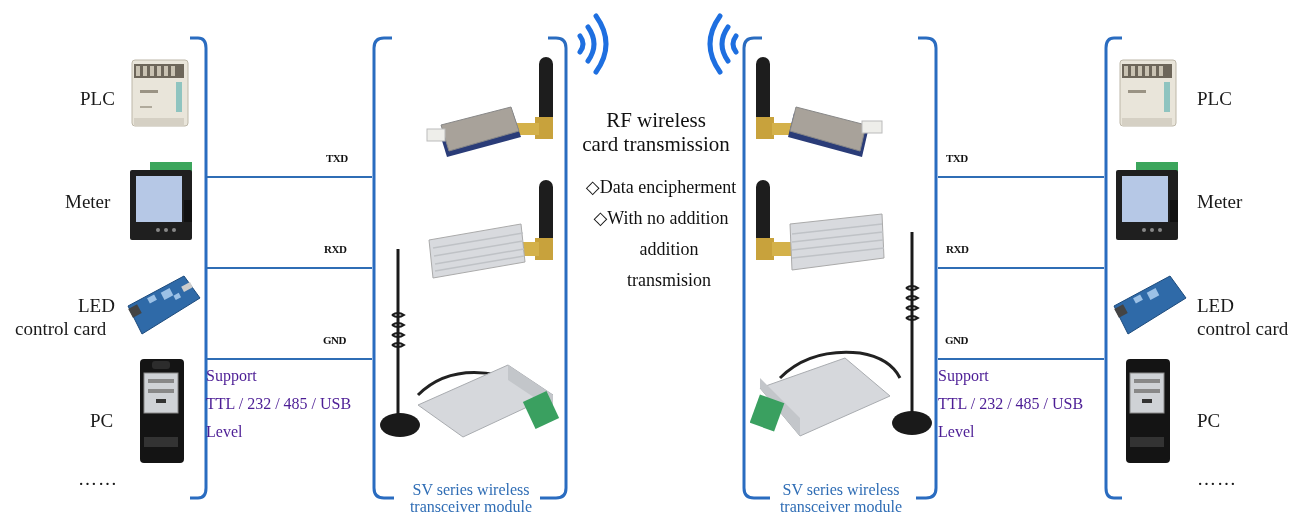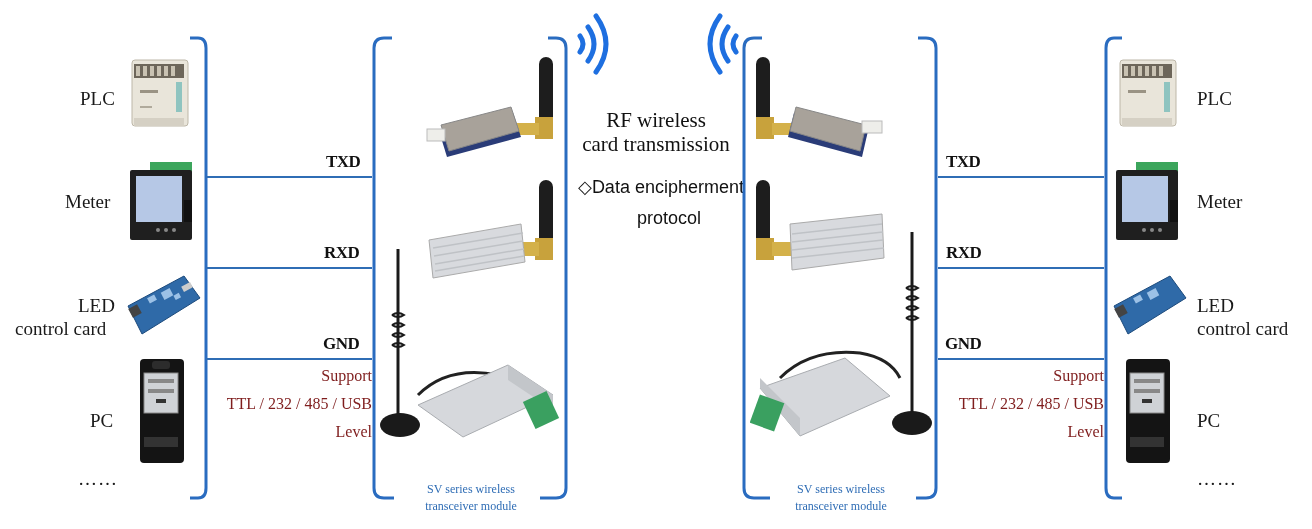--- a/index.html
+++ b/index.html
@@ -1,24 +1,24 @@
 <!DOCTYPE html>
 <html><head>
 <meta charset="utf-8">
 <style>
   * { box-sizing: border-box; margin: 0; padding: 0; }
   html, body { width: 1312px; height: 529px; background: #ffffff; overflow: hidden; }
   body { position: relative; font-family: "DejaVu Serif", "Liberation Serif", serif; color: #111; }
   .abs { position: absolute; text-align: center; }
   .label { font-family: "Liberation Serif", "DejaVu Serif", serif; font-size: 19px; color: #1a1a1a; line-height: 22px; }
-  .sig { font-family: "Liberation Serif", serif; font-weight: bold; font-size: 17px; color: #111; letter-spacing: -0.5px; }
-  .blue-text { font-family: "Liberation Serif", serif; font-size: 16px; color: #7f1d1d; line-height: 28px; text-align: right; }
-  .module-cap { font-family: "Liberation Serif", serif; font-size: 12px; color: #2f6db5; line-height: 17px; text-align: center; }
+  .sig { font-family: "Liberation Serif", serif; font-weight: bold; font-size: 11px; color: #111; letter-spacing: -0.5px; }
+  .blue-text { font-family: "Liberation Serif", serif; font-size: 16px; color: #4c1d95; line-height: 28px; text-align: left; }
+  .module-cap { font-family: "Liberation Serif", serif; font-size: 16px; color: #2f6db5; line-height: 17px; text-align: center; }
   .rf-title { font-family: "Liberation Serif", serif; font-size: 21px; color: #111; line-height: 24px; text-align: center; }
-  .feat { font-family: Liberation Sans, sans-serif; font-size: 18px; color: #111; line-height: 31px; }
+  .feat { font-family: Liberation Serif, serif; font-size: 18px; color: #111; line-height: 31px; }
   .line-h { height: 2px; background: #2f6db5; }
   svg { display: block; }
 </style>
 </head>
 <body>
 
 <div>
 
   <div class="abs label" style="left:80px; top:88px;">PLC</div>
   <div class="abs" style="left:128px; top:50px;">
@@ -167,21 +167,23 @@
   </svg>
 </div>
 
 <div class="abs rf-title" style="left:572px; top:108px; width:168px;">
   <div>RF wireless</div>
   <div>card transmission</div>
 </div>
 
 <div class="abs feat" style="left:576px; top:172px; width:170px;">
   <div><span>◇</span><span>Data encipherment</span></div>
-  <div style="padding-left:16px;"><span>protocol</span></div>
+  <div><span>◇</span><span>With no addition</span></div>
+  <div style="padding-left:16px;"><span>addition</span></div>
+  <div style="padding-left:16px;"><span>transmision</span></div>
 </div>
 
 <div class="abs" style="left:740px; top:36px;">
   <svg width="202" height="464" viewBox="0 0 202 464">
     <path d="M22 2 L14 2 Q4 2 4 12 L4 452 Q4 462 14 462 L30 462" fill="none" stroke="#2a6cc0" stroke-width="3"></path>
     <path d="M178 2 L186 2 Q196 2 196 12 L196 452 Q196 462 186 462 L176 462" fill="none" stroke="#2a6cc0" stroke-width="3"></path>
   </svg>
 </div>
 
 <div class="abs" style="left:750px; top:55px;">

